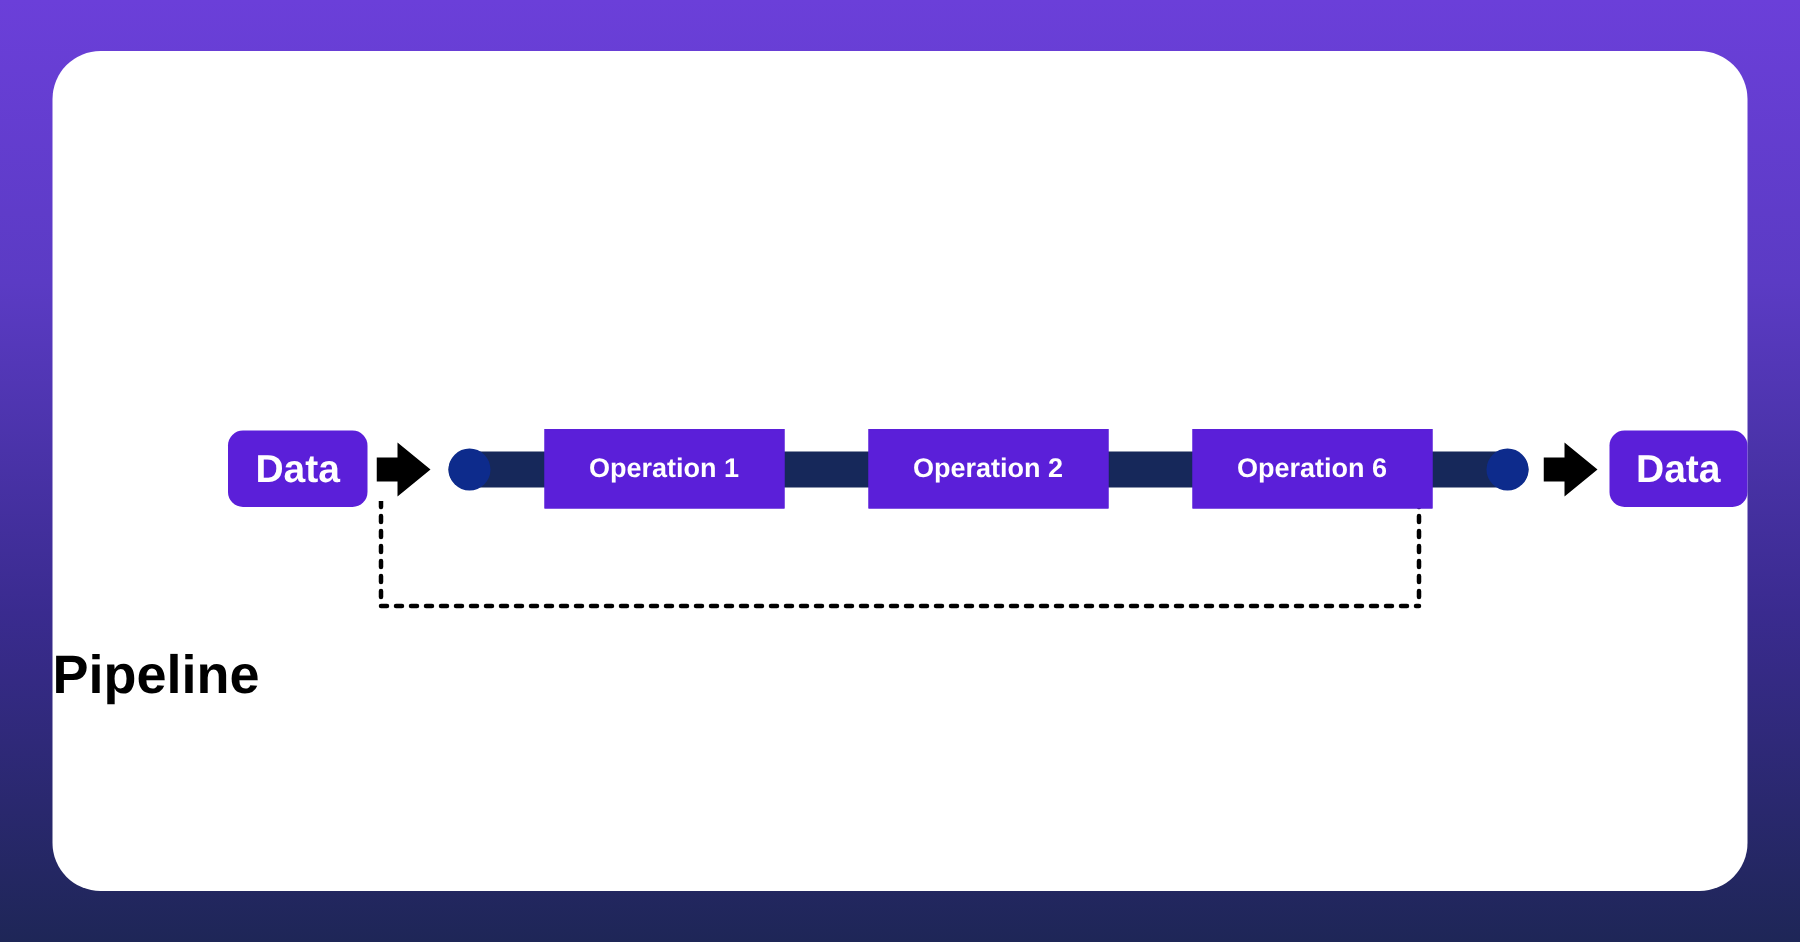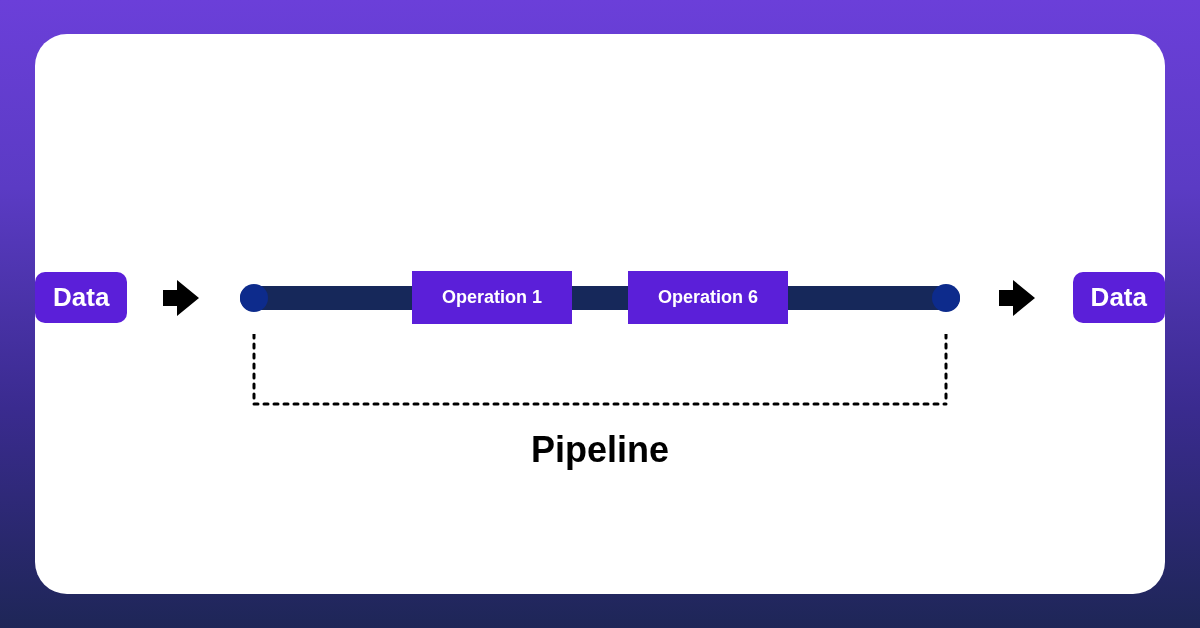--- a/index.html
+++ b/index.html
@@ -14,26 +14,26 @@
     }
     .card {
       background: #fff;
       width: 1130px;
       height: 560px;
       border-radius: 32px;
       position: relative;
     }
     .diagram {
       position: absolute;
-      top: 238px;
+      top: 253px;
       left: 0;
       width: 100%;
       display: flex;
       align-items: center;
-      justify-content: space-between;
+      justify-content: flex-end;
       gap: 0;
     }
     .data-box {
       background: #5B1FD9;
       color: #fff;
       font-weight: 800;
       font-size: 26px;
       padding: 10px 18px;
       border-radius: 10px;
       display: flex;
@@ -95,21 +95,21 @@
       left: 50%;
       transform: translateX(-50%);
       width: 720px;
     }
     .bracket-container svg { display: block; }
     .pipeline-label {
       position: absolute;
       top: 395px;
       left: 0;
       width: 100%;
-      text-align: center;
+      text-align: left;
       font-size: 36px;
       font-weight: 900;
       color: #000;
     }
   </style>
 </head>
 <body>
 
 <div class="card">
 
@@ -122,20 +122,23 @@
     <div class="arrow">
       <svg width="38" height="40" viewBox="0 0 38 40">
         <path d="M0 12 L14 12 L14 2 L36 20 L14 38 L14 28 L0 28 Z" fill="#000"></path>
       </svg>
     </div>
 
     <div class="pipe-track">
       <div class="end-cap-left"></div>
       <div class="op-box">
         <span>Operation 1</span>
+      </div>
+      <div class="op-box">
+        <span>Operation 2</span>
       </div>
       <div class="op-box">
         <span>Operation 6</span>
       </div>
       <div class="end-cap-right"></div>
     </div>
 
     <div class="arrow">
       <svg width="38" height="40" viewBox="0 0 38 40">
         <path d="M0 12 L14 12 L14 2 L36 20 L14 38 L14 28 L0 28 Z" fill="#000"></path>

